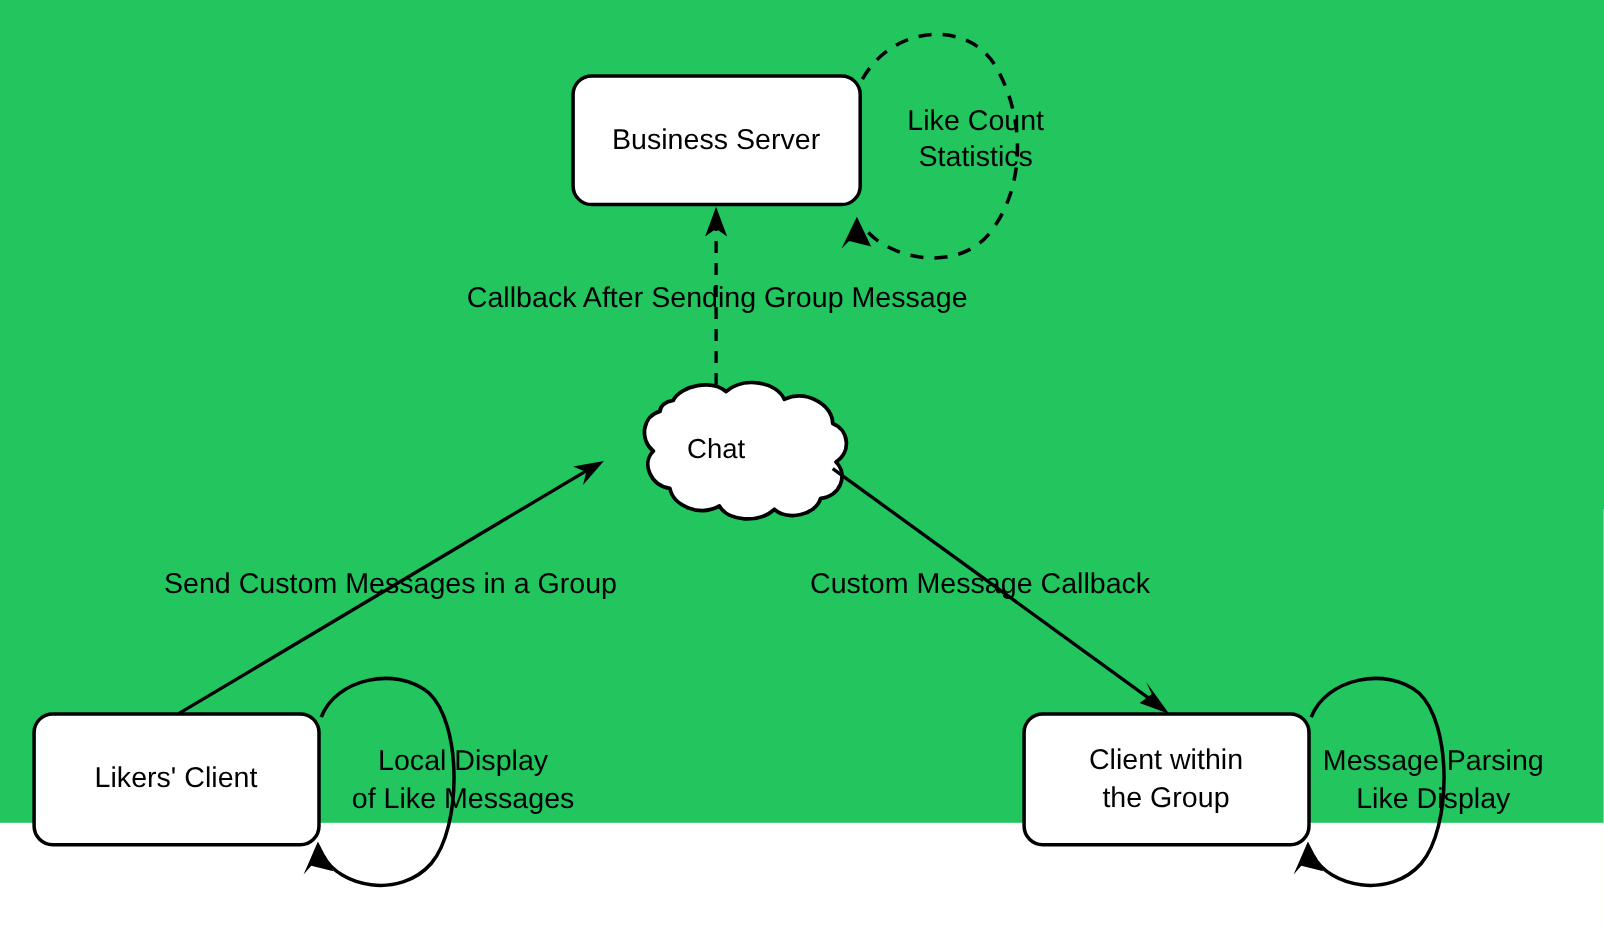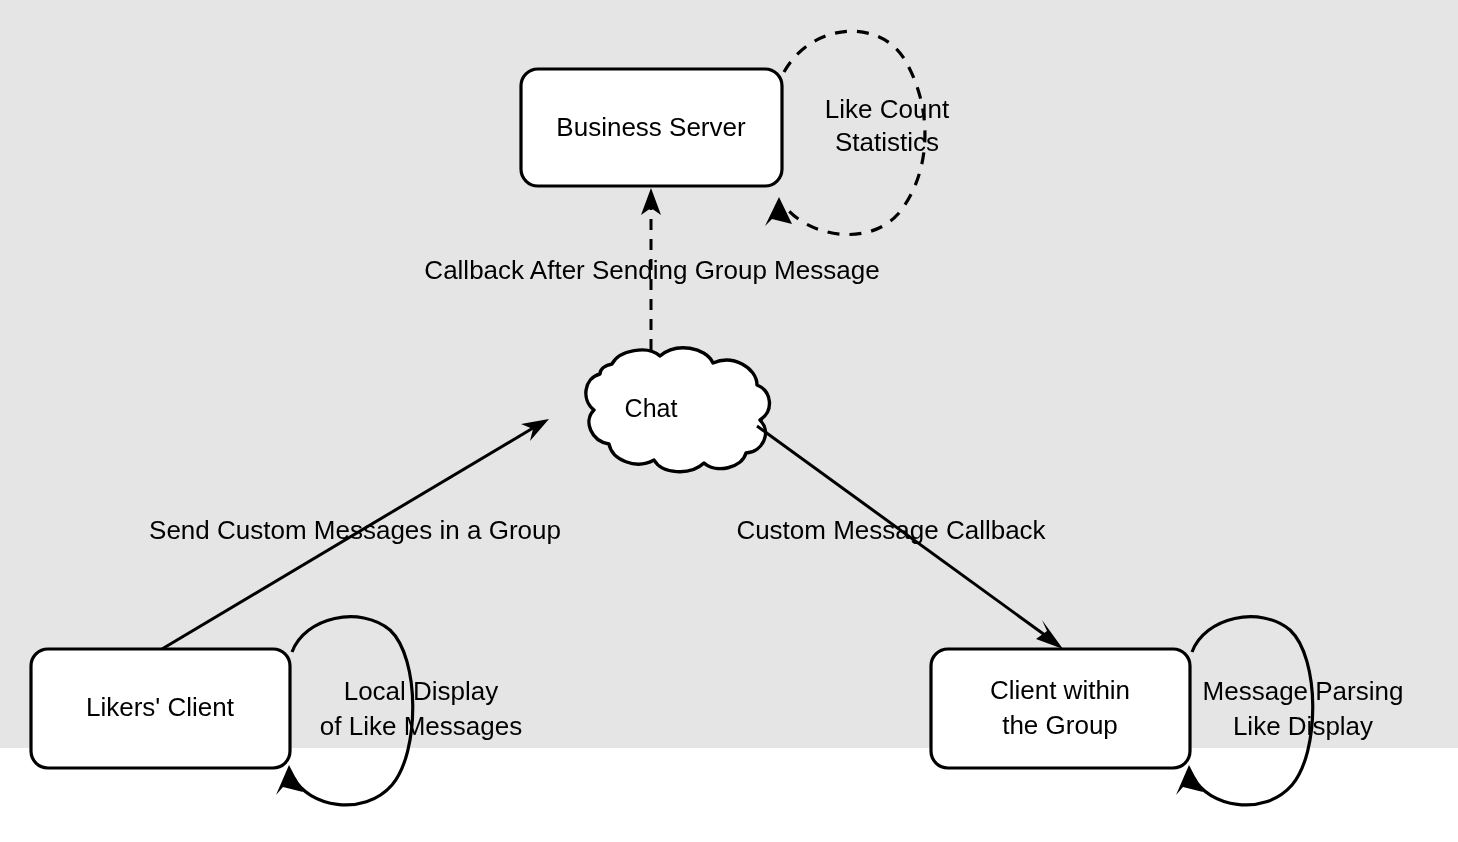--- a/index.html
+++ b/index.html
@@ -10,21 +10,21 @@
   body {
     width: 1458px;
     height: 842px;
     font-family: "Liberation Sans", sans-serif;
     overflow: hidden;
   }
   #diagram-root {
     position: relative;
     width: 1458px;
     height: 748px;
-    background: #e5e5e5;
+    background: #22c55e;
   }
   svg.diagram-canvas {
     display: block;
     width: 1458px;
     height: 842px;
   }
   .node-shape {
     fill: #ffffff;
     stroke: #000000;
     stroke-width: 3.2;

